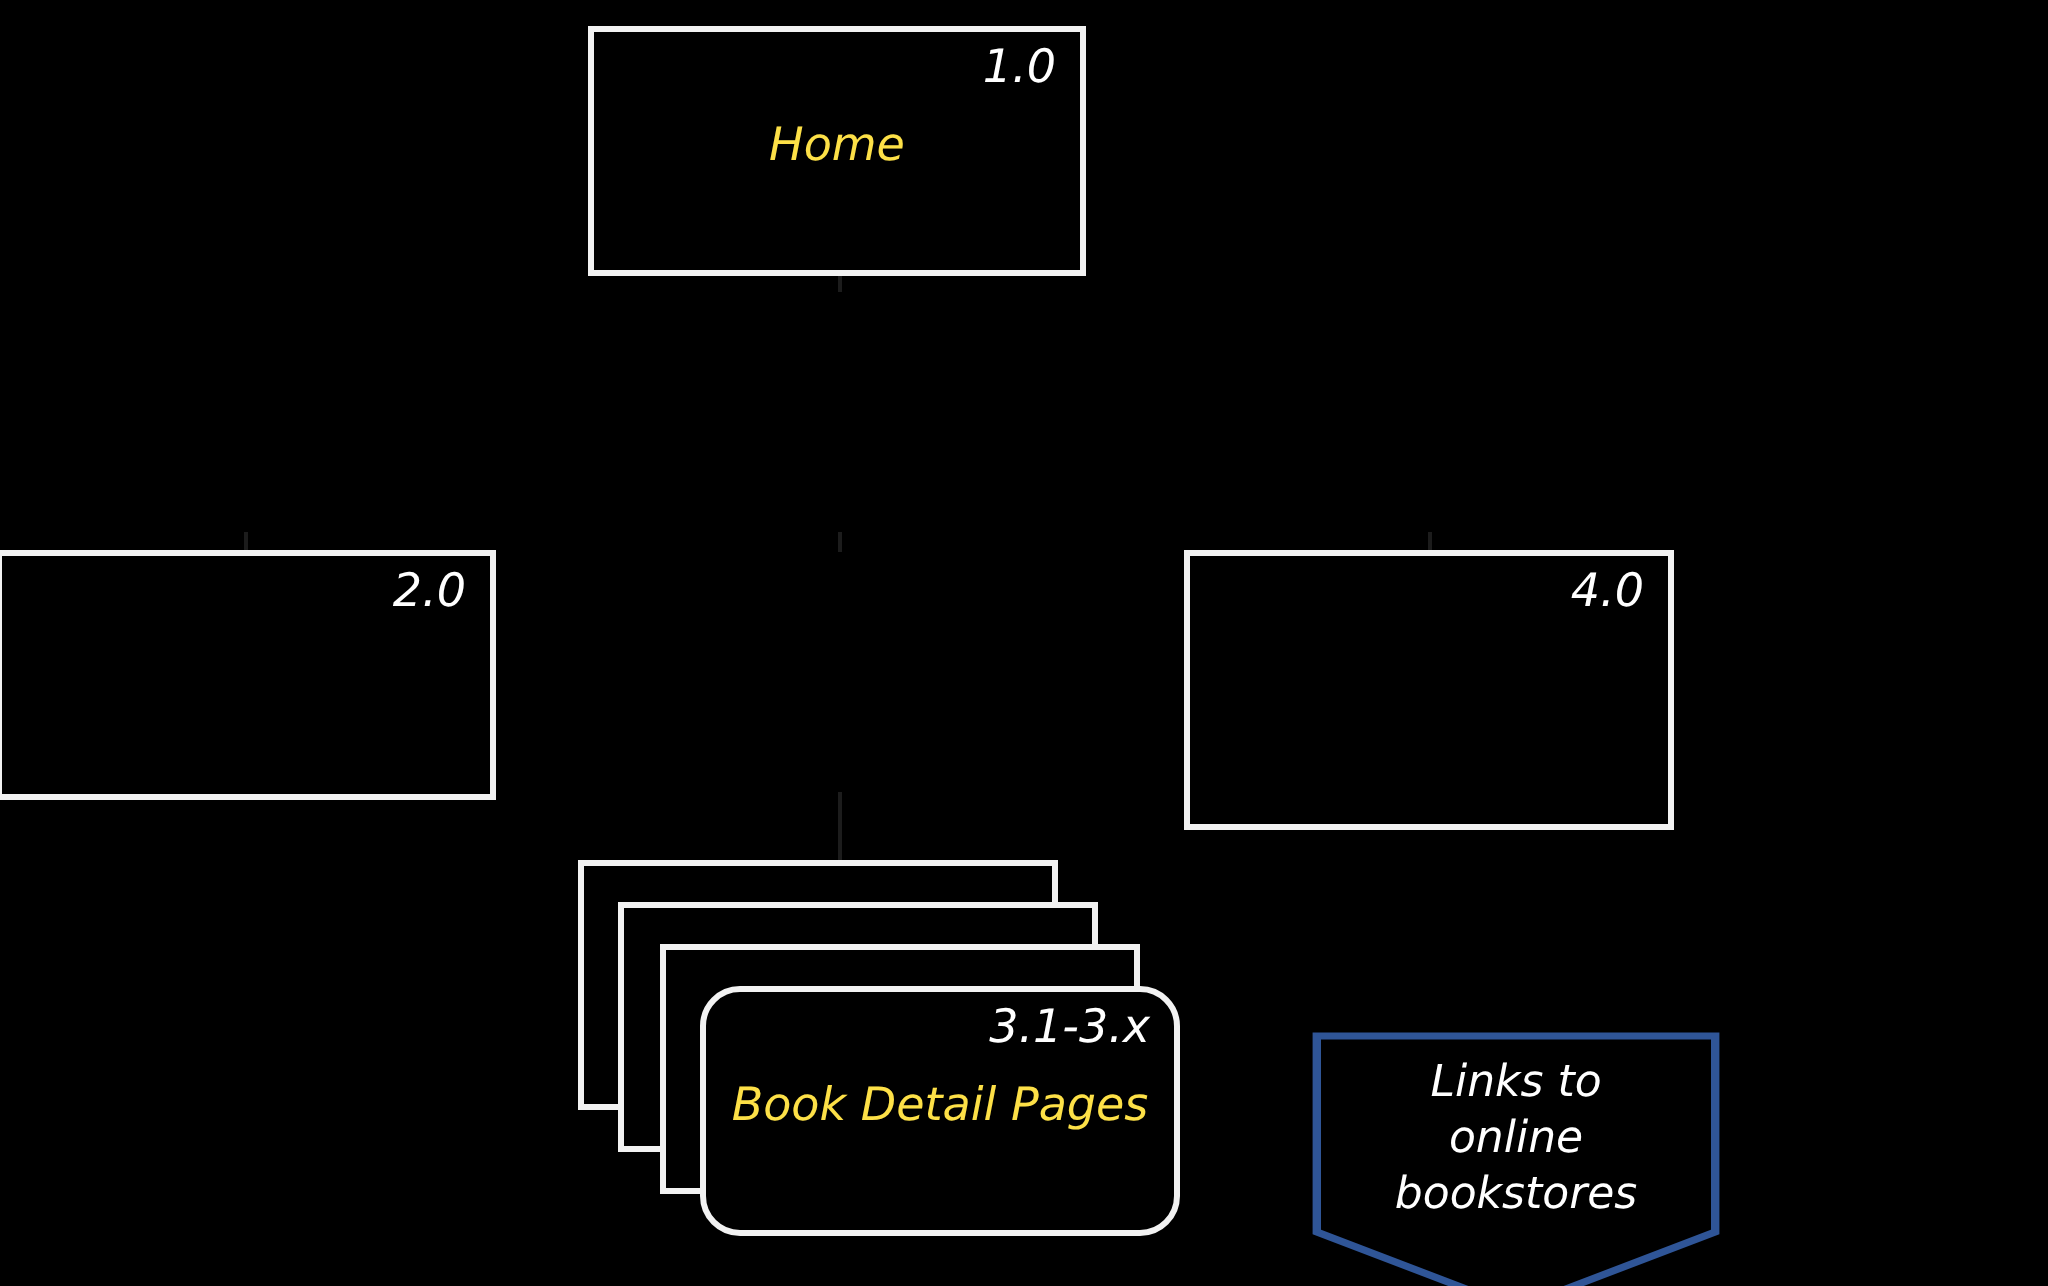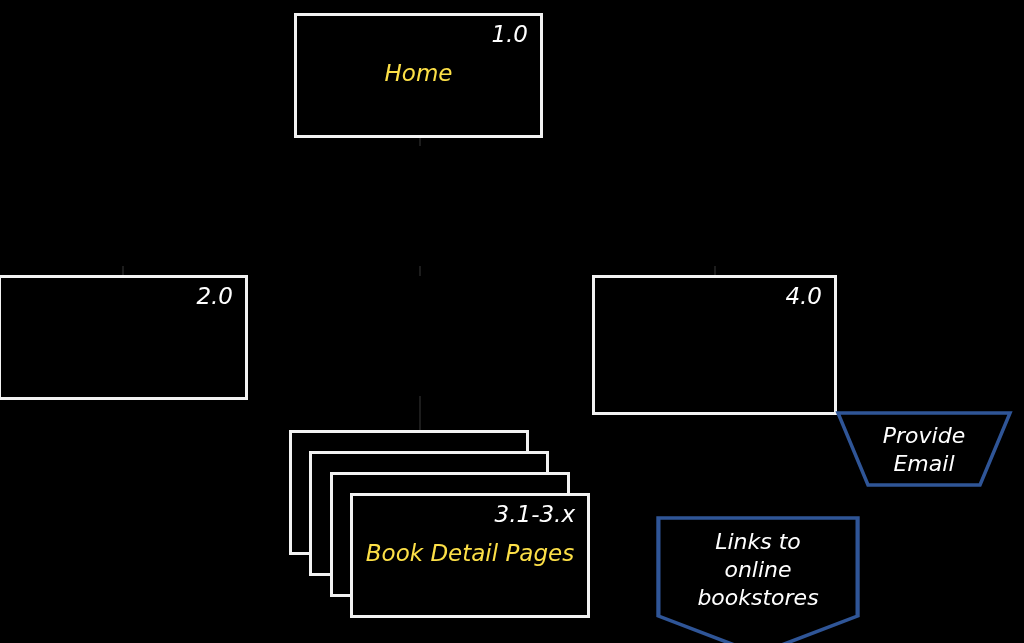--- a/index.html
+++ b/index.html
@@ -115,33 +115,26 @@
 
 
   <div class="page-box" id="page-join-vip-readers" style="left:592px; top:275px; width:245px; height:140px;">
     <span class="box-id">4.0</span>
   </div>
 
   <div class="stack-wrap" style="left:289px; top:430px; width:302px; height:188px;">
     <div class="stack-sheet" style="left:0px; top:0px;"></div>
     <div class="stack-sheet" style="left:20px; top:21px;"></div>
     <div class="stack-sheet" style="left:41px; top:42px;"></div>
-    <div class="page-box" style="left:61px; top:63px; width:240px; height:125px;">
+    <div class="page-box" style="left:61px; top:63px; width:240px; height:125px;border-radius:20px;">
       <span class="box-id">3.1-3.x</span>
       <span class="box-label">Book Detail Pages</span>
     </div>
   </div>
 
-  <div class="callout" id="callout-provide-email" style="left:836px; top:410px; width:176px; height:78px;">
-    <svg viewBox="0 0 176 78" preserveAspectRatio="none">
-      <polygon points="2,3 174,3 144,75 32,75" fill="#000000" stroke="#2f5597" stroke-width="3.5" stroke-linejoin="miter"></polygon>
-    </svg>
-    <div class="callout-text">Provide
-Email</div>
-  </div>
 
   <div class="callout" id="callout-bookstore-links" style="left:656px; top:516px; width:204px; height:134px;">
     <svg viewBox="0 0 170 134" preserveAspectRatio="none">
       <polygon points="2,2 168,2 168,100 85,138 2,100" fill="#000000" stroke="#2f5597" stroke-width="3.5" stroke-linejoin="miter"></polygon>
     </svg>
     <div class="callout-text">Links to
 online
 bookstores</div>
   </div>
 

